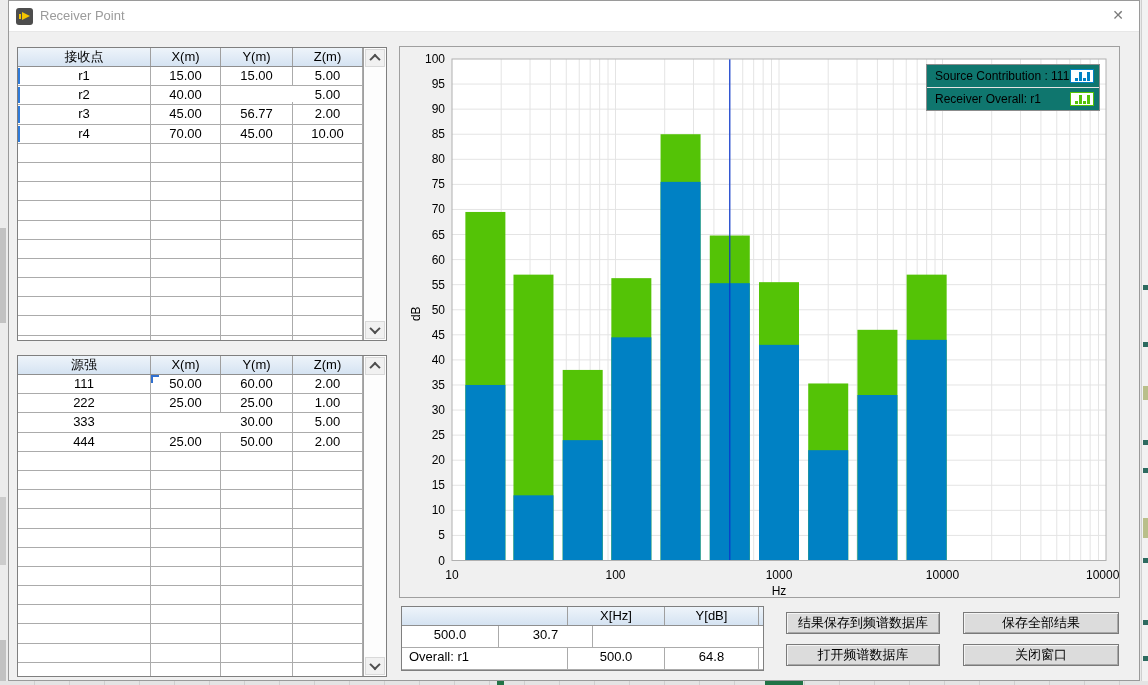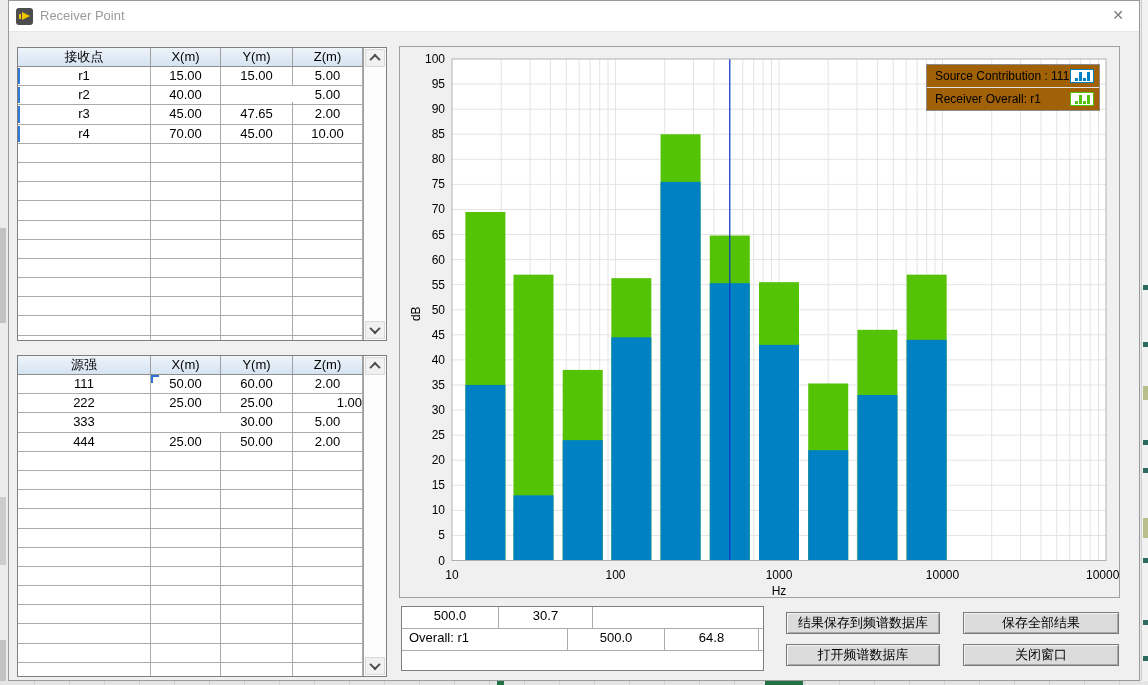--- a/index.html
+++ b/index.html
@@ -46,21 +46,21 @@
   .scroll-btn.up { top:1px; } .scroll-btn.down { bottom:1px; }
   .chev { width:6px; height:6px; border-right:2px solid #4e4e4e; border-bottom:2px solid #4e4e4e; }
   .chev.up { transform:rotate(-135deg) translate(-1px,-1px); }
   .chev.down { transform:rotate(45deg) translate(-1px,-1px); }
 
   
   .chart-panel { position:absolute; left:390px; top:45px; width:721px; height:552px;
     border:1px solid #9f9f9f; background:#f0f0f0; box-sizing:border-box; }
   .chart-panel svg { position:absolute; left:0; top:0; }
   svg text { font-family:"Liberation Sans", sans-serif; font-size:12px; fill:#000; }
-  .legend { position:absolute; left:526px; top:17px; width:172px; background:#a16207; border:1px solid #8c8c8c; }
+  .legend { position:absolute; left:526px; top:17px; width:172px; background:#0f766e; border:1px solid #8c8c8c; }
   .legend-row { display:flex; align-items:center; height:22px; padding:0 5px 0 8px; }
   .legend-row + .legend-row { border-top:1px solid #e4e4e4;justify-content:space-between; }
   .legend-label { flex:1; font-size:12px; white-space:nowrap; }
   .legend-swatch { width:24px; height:14px; background:#fff; box-sizing:border-box; border:1px solid #000;
     display:flex; align-items:flex-end; justify-content:center; gap:1px; padding:1px 1px; }
   .legend-swatch i { display:block; width:3px; background:#000; }
 
   
   .info-table { position:absolute; left:392px; top:605px; width:363px; height:65px;
     border:1px solid #7f7f7f; background:#fff; box-sizing:border-box; overflow:hidden; }
@@ -123,21 +123,21 @@
         </div>
         <div class="tr marked">
           <div class="td" style="width: 133px;">r2</div>
           <div class="td" style="width: 70px;">40.00</div>
           <div class="td" style="width: 72px; margin-top: 16px;">20.00</div>
           <div class="td" style="width: 70px;">5.00</div>
         </div>
         <div class="tr marked">
           <div class="td" style="width: 133px;">r3</div>
           <div class="td" style="width: 70px;">45.00</div>
-          <div class="td" style="width: 72px;">47.65</div>
+          <div class="td" style="width: 72px;">56.77</div>
           <div class="td" style="width: 70px;">2.00</div>
         </div>
         <div class="tr marked">
           <div class="td" style="width: 133px;">r4</div>
           <div class="td" style="width: 70px;">70.00</div>
           <div class="td" style="width: 72px;">45.00</div>
           <div class="td" style="width: 70px;">10.00</div>
         </div>
         <div class="tr">
           <div class="td" style="width: 133px;"></div>
@@ -227,21 +227,21 @@
         <div class="tr">
           <div class="td" style="width: 133px;">111</div>
           <div class="td sel" style="width: 70px;">50.00</div>
           <div class="td" style="width: 72px;">60.00</div>
           <div class="td" style="width: 70px;">2.00</div>
         </div>
         <div class="tr">
           <div class="td" style="width: 133px;">222</div>
           <div class="td" style="width: 70px;">25.00</div>
           <div class="td" style="width: 72px;">25.00</div>
-          <div class="td" style="width: 70px; text-align: right;">1.00</div>
+          <div class="td" style="width: 70px;">1.00</div>
         </div>
         <div class="tr">
           <div class="td" style="width: 133px;">333</div>
           <div class="td" style="width: 70px; margin-top: 45px;">65.00</div>
           <div class="td" style="width: 72px;">30.00</div>
           <div class="td" style="width: 70px;">5.00</div>
         </div>
         <div class="tr">
           <div class="td" style="width: 133px;">444</div>
           <div class="td" style="width: 70px;">25.00</div>
@@ -455,20 +455,25 @@
             <i style="height: 3px; background: rgb(84, 195, 6);"></i>
             <i style="height: 9px; background: rgb(84, 195, 6);"></i>
             <i style="height: 3px; background: rgb(84, 195, 6);"></i>
             <i style="height: 9px; background: rgb(84, 195, 6);"></i>
           </span>
         </div>
       </div>
   </div>
 
   <div class="info-table" id="info-table">
+      <div class="tr header">
+        <div class="td" style="width: 166px;"></div>
+        <div class="td" style="width: 97px;">X[Hz]</div>
+        <div class="td" style="width: 94px;">Y[dB]</div>
+      </div>
       <div class="tr">
         <div class="td" style="width: 97px;">500.0</div>
         <div class="td" style="width: 94px;">30.7</div>
       </div>
       <div class="tr">
         <div class="td left" style="width: 166px;">Overall: r1</div>
         <div class="td" style="width: 97px;">500.0</div>
         <div class="td" style="width: 94px;">64.8</div>
       </div>
     </div>

